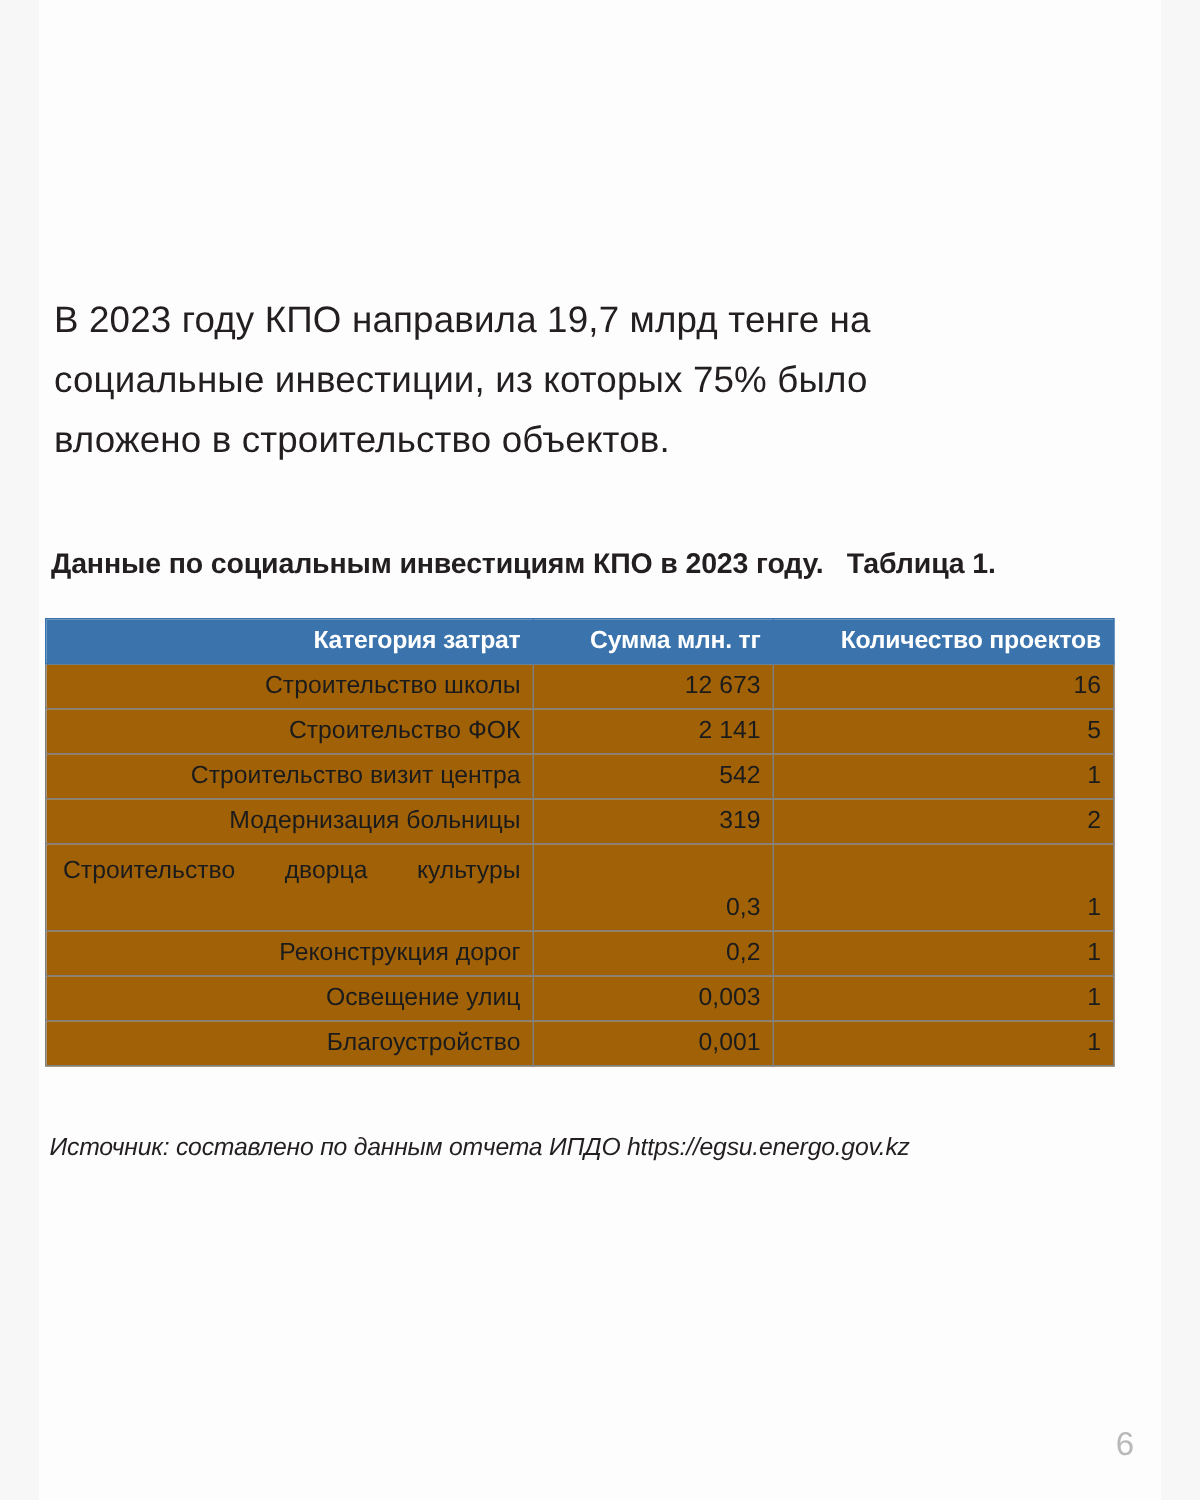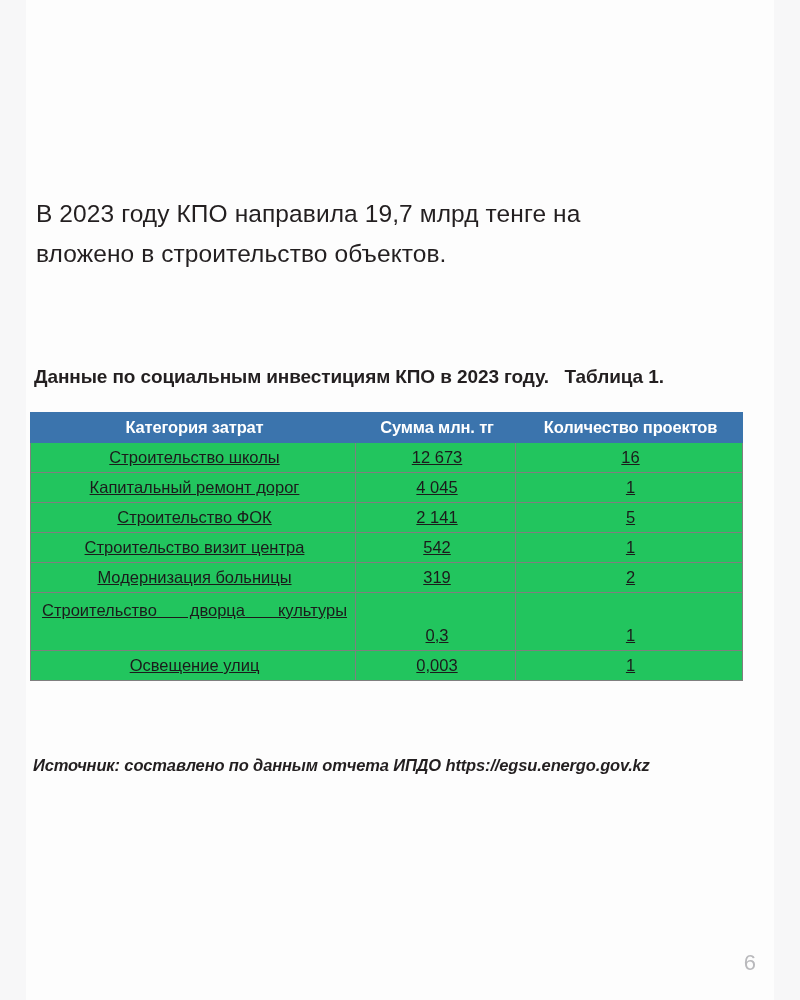--- a/index.html
+++ b/index.html
@@ -73,42 +73,41 @@
     color: #1b1b1b;
   }
   .data-table col.c1 { width: 325px; }
   .data-table col.c2 { width: 160px; }
   .data-table col.c3 { width: 227px; }
 
   .data-table th,
   .data-table td {
     border: 1px solid #7f7f7f;
     padding: 3px 8px 4px 11px;
-    text-align: center;
+    text-align: right;
     vertical-align: middle;
     height: 21px;
     box-sizing: border-box;
   }
 
   .data-table thead th {
     background: #3b74ad;
     color: #ffffff;
     font-weight: 700;
     letter-spacing: -0.15px;
     border-color: #3b74ad;
     height: 30px;
     padding-top: 2px;
     padding-bottom: 2px;
   }
 
   .data-table tbody td {
-    background: #22c55e;
+    background: #a16207;
     height: 29px;
     line-height: 22px;
-    text-decoration: underline;
   }
 
   
   tr.row-tall td { height: 58px; vertical-align: bottom; }
   tr.row-tall td.label-justify {
     text-align: justify;
     text-align-last: justify;
     vertical-align: top;
     padding-top: 4px;
     line-height: 26px;
@@ -120,21 +119,21 @@
     font-weight: 700;
   }
 
   
   .source-note {
     position: absolute;
     left: 33px;
     top: 756px;
     font-size: 16.5px;
     font-style: italic;
-    font-weight: 700;
+    font-weight: 400;
     color: #231f20;
     letter-spacing: -0.15px;
   }
 
   
   .page-number {
     position: absolute;
     right: 44px;
     bottom: 24px;
     font-size: 22px;
@@ -145,20 +144,21 @@
 </head>
 <body>
 
 <div class="slide">
 
   <div class="edge-left"></div>
   <div class="edge-right"></div>
 
   <div class="headline">
     <span>В 2023 году КПО направила 19,7 млрд тенге на</span>
+    <span>социальные инвестиции, из которых 75% было</span>
     <span>вложено в строительство объектов.</span>
   </div>
 
   <div class="table-caption">Данные по социальным инвестициям КПО в 2023 году.   Таблица 1.</div>
 
   <table class="data-table">
     <colgroup>
       <col class="c1">
         <col class="c2">
         <col class="c3">
@@ -170,49 +170,54 @@
         <th>Количество проектов</th>
       </tr>
     </thead>
     <tbody>
       <tr>
         <td>Строительство школы</td>
         <td>12 673</td>
         <td>16</td>
       </tr>
       <tr>
-        <td>Капитальный ремонт дорог</td>
-        <td>4 045</td>
-        <td>1</td>
-      </tr>
-      <tr>
         <td>Строительство ФОК</td>
         <td>2 141</td>
         <td>5</td>
       </tr>
       <tr>
         <td>Строительство визит центра</td>
         <td>542</td>
         <td>1</td>
       </tr>
       <tr>
         <td>Модернизация больницы</td>
         <td>319</td>
         <td>2</td>
       </tr>
       <tr class="row-tall">
         <td class="label-justify">Строительство дворца культуры</td>
         <td class="val">0,3</td>
         <td class="val">1</td>
       </tr>
       <tr>
+        <td>Реконструкция дорог</td>
+        <td>0,2</td>
+        <td>1</td>
+      </tr>
+      <tr>
         <td>Освещение улиц</td>
         <td>0,003</td>
         <td>1</td>
       </tr>
+      <tr>
+        <td>Благоустройство</td>
+        <td>0,001</td>
+        <td>1</td>
+      </tr>
     </tbody>
   </table>
 
   <div class="source-note">Источник: составлено по данным отчета ИПДО https://egsu.energo.gov.kz</div>
 
   <div class="page-number">6</div>
 
 </div>
 
 </body></html>

